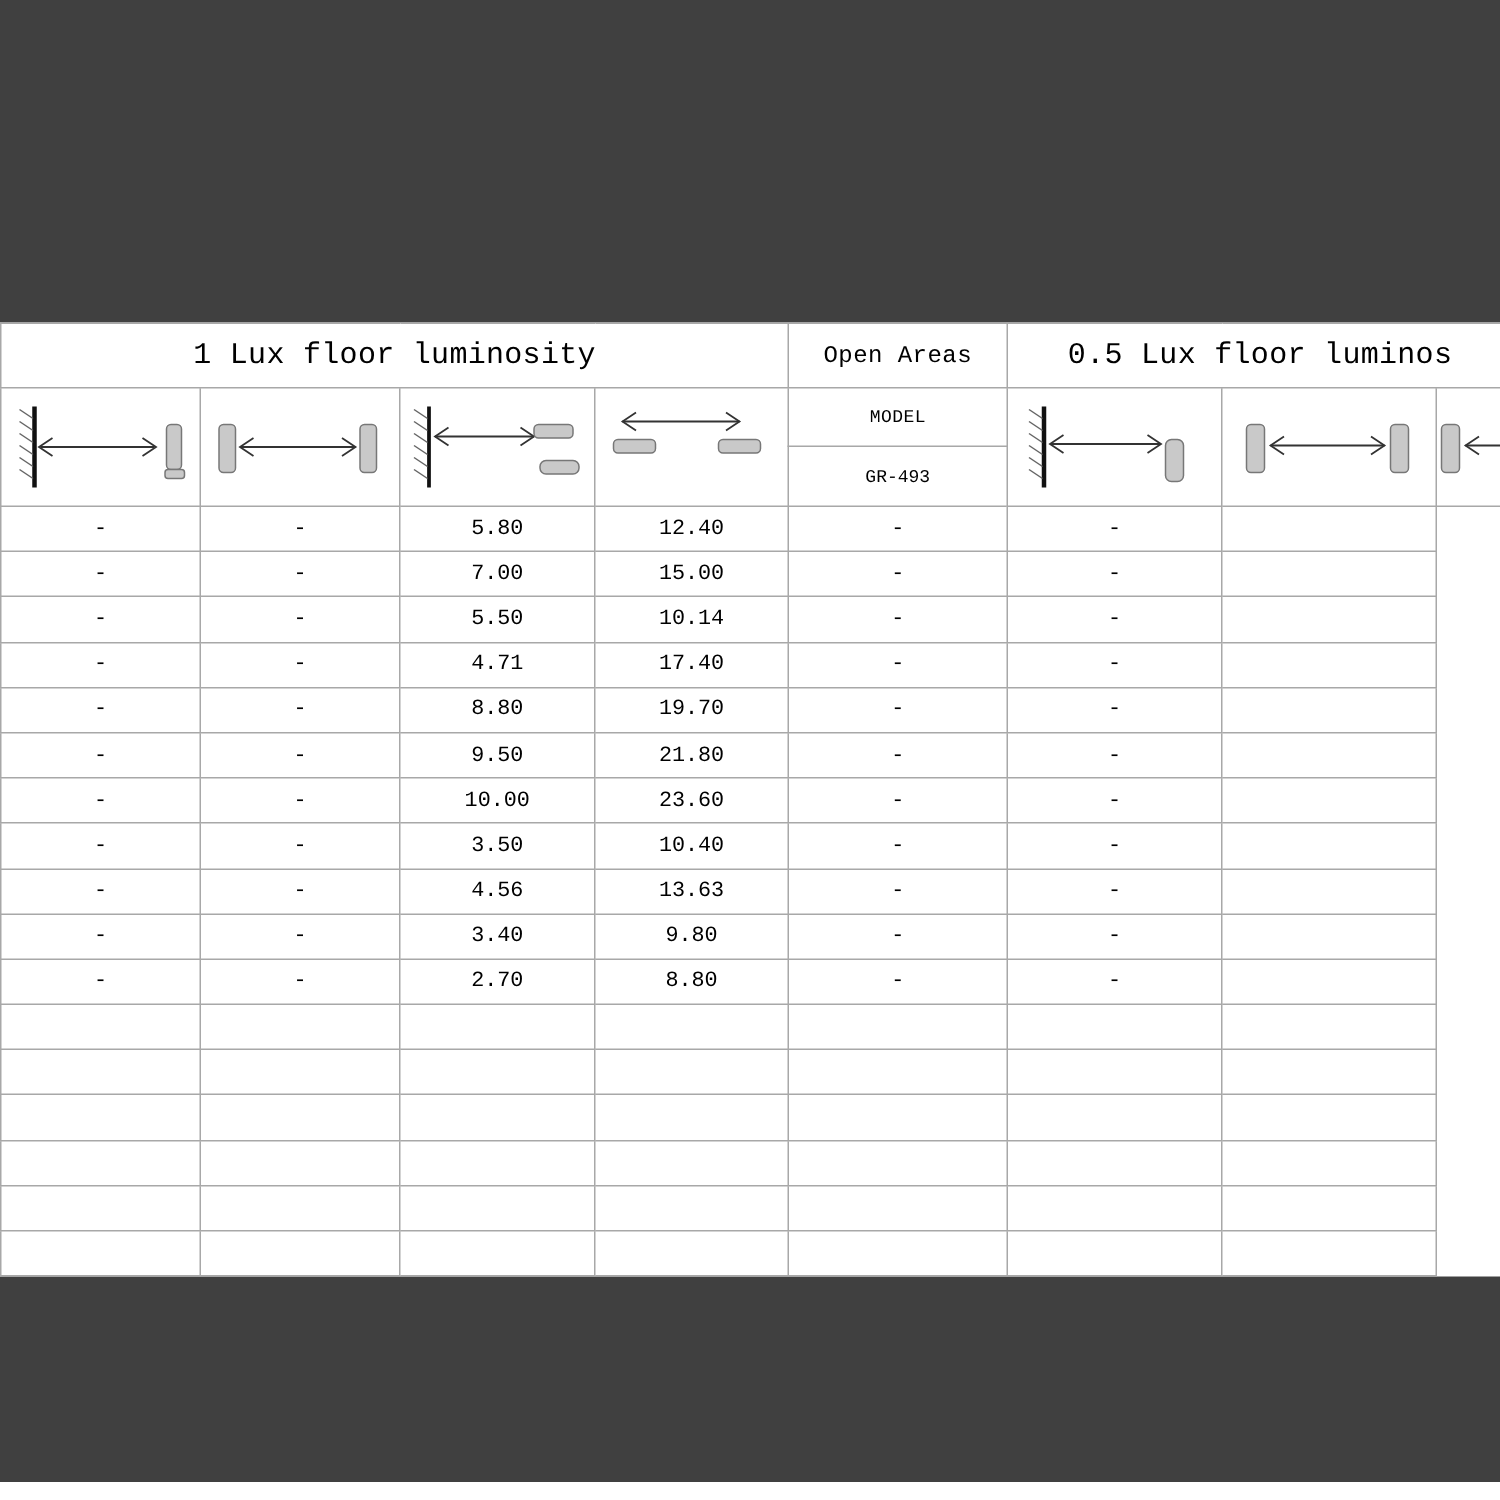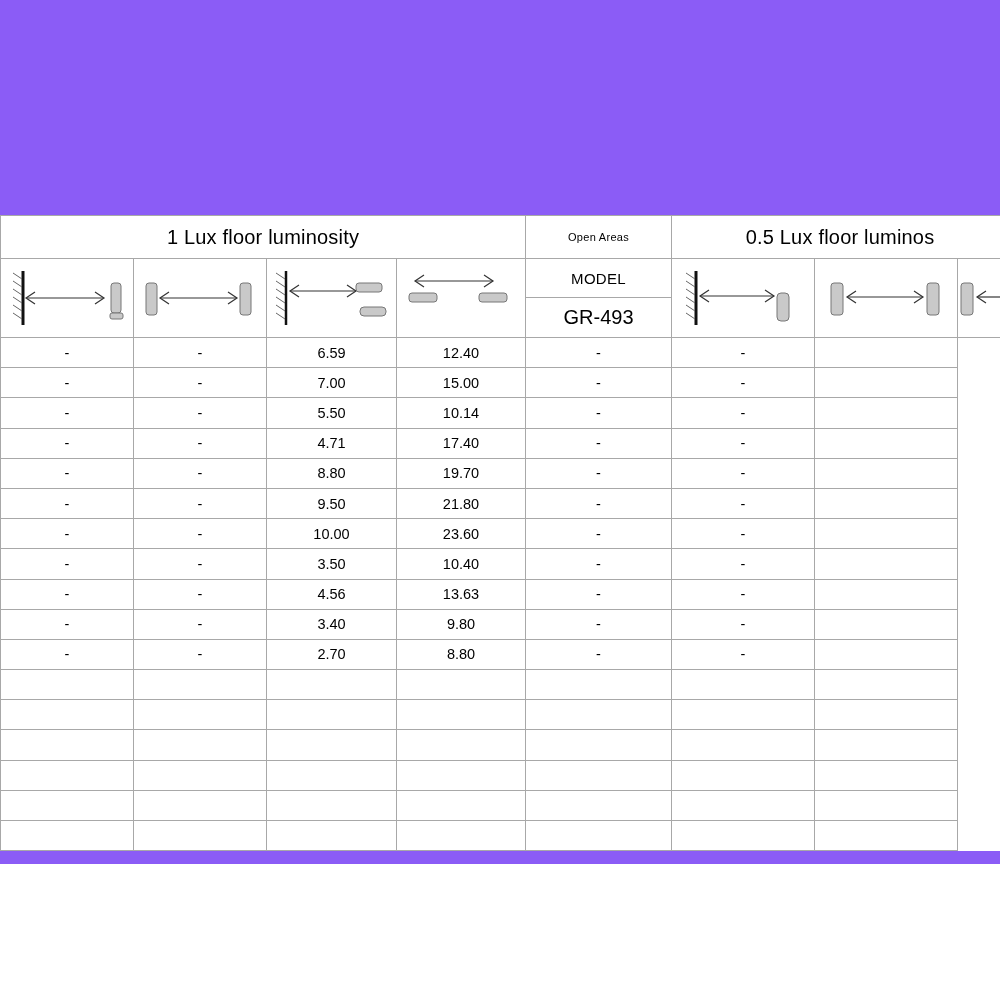--- a/index.html
+++ b/index.html
@@ -7,23 +7,24 @@
     padding: 0;
     width: 1000px;
     height: 1000px;
     background: #ffffff;
     font-family: "Liberation Sans", sans-serif;
   }
 
   #page {
     position: relative;
     width: 1000px;
-    height: 864px;
-    background: #8b5cf6;
+    height: 988px;
+    background: #404040;
     overflow: hidden;
+    font-family: Liberation Mono, monospace;
   }
 
   
   .table-wrap {
     position: absolute;
     left: 0px;
     top: 215px;
     width: 1008px;
   }
 
@@ -60,28 +61,28 @@
     font-size: 20px;
     font-weight: bold;
     letter-spacing: 0.2px;
     white-space: nowrap;
   }
 
   .grp-title-left { border-left: 2px solid #777; }
 
   .open-areas {
     height: 42px;
-    font-size: 11px;
+    font-size: 16px;
     font-weight: bold;
     letter-spacing: 0.3px;
   }
 
   .model-head {
     height: 38px;
-    font-size: 15px;
+    font-size: 12px;
     font-weight: bold;
     letter-spacing: 0.3px;
     border-top: none !important;
   }
 
   .icon-cell {
     height: 78px;
     background: #ffffff;
   }
 
@@ -94,21 +95,21 @@
     color: #000000;
   }
 
   tr.blank-row td { height: 29.2px; }
 
   .dash { font-size: 14px; }
 
   
   td.model-body {
     vertical-align: top;
-    font-size: 20px;
+    font-size: 12px;
     padding-top: 6px;
   }
 </style>
 </head>
 <body>
 
 <div id="page">
 
   <div class="table-wrap">
     <table class="spec">
@@ -262,21 +263,21 @@
       <tr>
 
         <td class="model-body" rowspan="18">GR-493</td>
       </tr>
 
       </tbody>
         <tbody id="rows-body">
           <tr class="data-row">
             <td class="dash">-</td>
             <td class="dash">-</td>
-            <td>6.59</td>
+            <td>5.80</td>
             <td>12.40</td>
             <td class="dash">-</td>
             <td class="dash">-</td>
             <td></td>
           </tr>
           <tr class="data-row">
             <td class="dash">-</td>
             <td class="dash">-</td>
             <td>7.00</td>
             <td>15.00</td>

